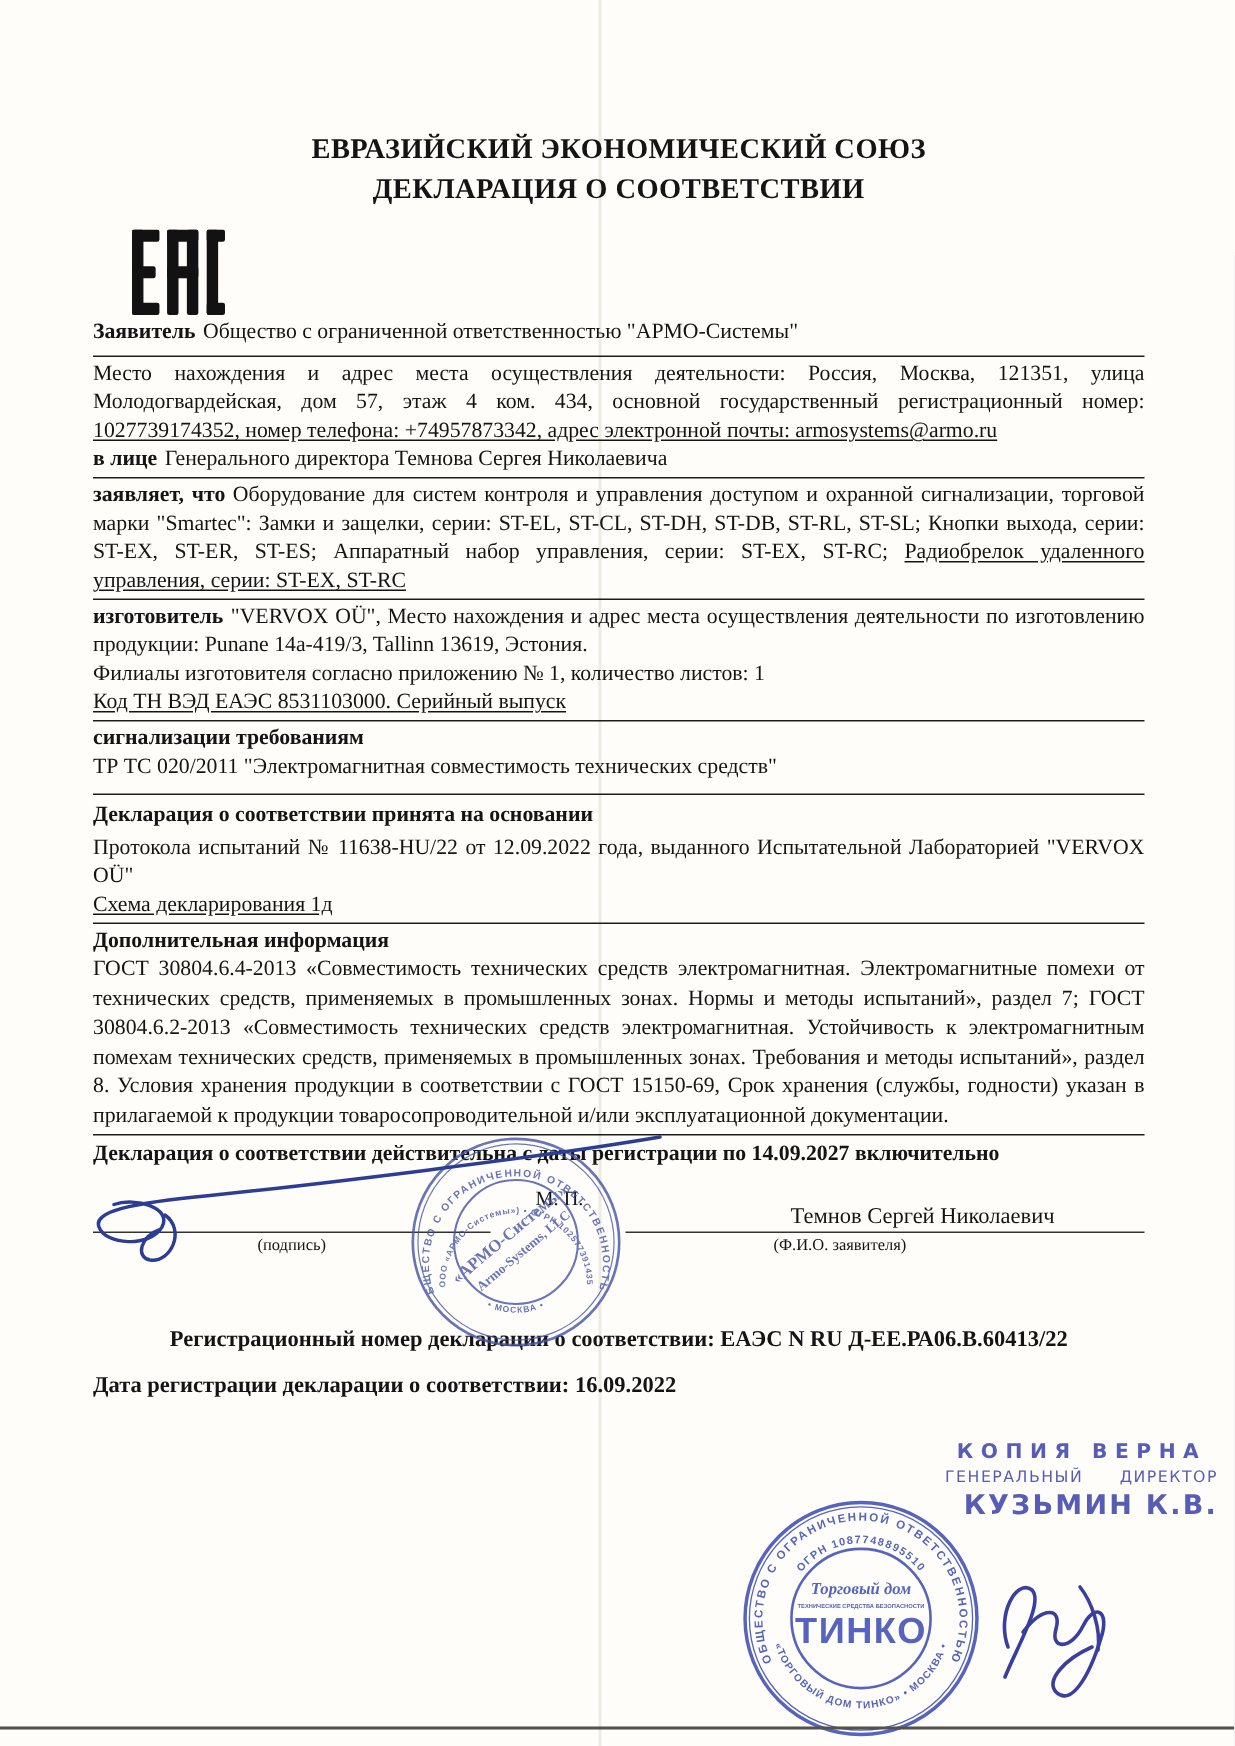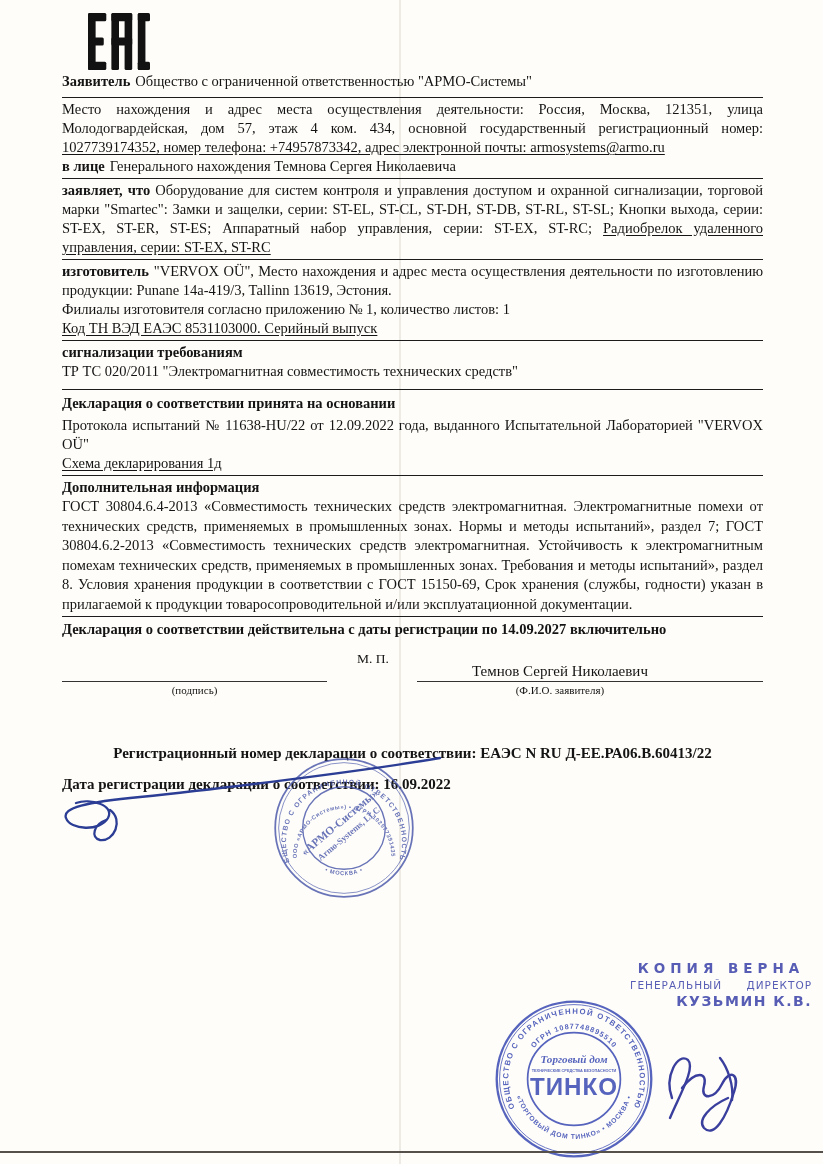--- a/index.html
+++ b/index.html
@@ -20,44 +20,48 @@
   .gost{line-height:19.5px;}
   .validity{margin-top:3px;}
   
   .sig-row{display:flex;align-items:flex-end;margin-top:6px;height:52px;}
   .sig-col{display:flex;flex-direction:column;justify-content:flex-end;}
   .sig-col.left{width:265px;}
   .sig-col.right{flex:1;margin-left:28px;}
   .sig-line{border-bottom:1.2px solid #333;height:0;}
   .sig-caption{font-size:11px;text-align:center;line-height:14px;padding-top:1px;}
   .sig-col.right .sig-caption, .sig-name{padding-right:60px;}
-  .sig-name{font-size:15px;text-align:center;line-height:20px;}
+  .sig-name{font-size:15px;text-align:right;line-height:20px;}
   .sig-mp{font-size:13.5px;margin:0 0 30px 30px;white-space:nowrap;}
   .reg-line{margin-top:47px;font-weight:bold;font-size:15px;text-align:center;}
   .reg-date{margin-top:12px;font-weight:bold;font-size:15px;text-align:left;}
   
   .overlay{position:absolute;pointer-events:none;}
   .stamp{opacity:.88;}
   .copy-block{position:absolute;left:630px;top:960px;width:182px;
               font-family:"DejaVu Sans",sans-serif;color:#575db4;}
   .cv1{font-size:13.5px;font-weight:bold;letter-spacing:5px;text-align:center;white-space:nowrap;}
   .cv-row{display:flex;justify-content:space-between;font-size:10.5px;margin-top:3px;letter-spacing:1px;}
-  .cv3{font-size:14px;font-weight:bold;text-align:right;letter-spacing:1.5px;margin-top:2px;}
+  .cv3{font-size:18px;font-weight:bold;text-align:right;letter-spacing:1.5px;margin-top:2px;}
   .bottom-edge{position:absolute;left:0;top:1151px;width:823px;height:0;
                border-top:2px solid #55514a;}
   .stamp-text{font-family:"Liberation Sans",sans-serif;font-weight:bold;}
 </style>
 </head>
 <body>
 
 <div class="page">
   <div class="fold-line"></div>
 
   <div class="content">
 
+    <div class="doc-title">
+      <div>ЕВРАЗИЙСКИЙ ЭКОНОМИЧЕСКИЙ СОЮЗ</div>
+      <div>ДЕКЛАРАЦИЯ О СООТВЕТСТВИИ</div>
+    </div>
 
     <svg class="eac" width="62" height="57" viewBox="0 0 122 112">
       <g fill="#121212">
         <rect x="0" y="0" width="15" height="112" rx="3"></rect>
         <rect x="0" y="0" width="36" height="16" rx="3"></rect>
         <rect x="0" y="48" width="31" height="16" rx="3"></rect>
         <rect x="0" y="96" width="36" height="16" rx="3"></rect>
         <rect x="46" y="0" width="15" height="112" rx="3"></rect>
         <rect x="72" y="0" width="15" height="112" rx="3"></rect>
         <rect x="46" y="0" width="41" height="16" rx="3"></rect>
@@ -72,21 +76,21 @@
       <span class="b lbl">Заявитель</span><span>Общество с ограниченной ответственностью "АРМО-Системы"</span>
     </p>
     <div class="rule"></div>
 
     <p>
       <span>Место нахождения и адрес места осуществления деятельности: Россия, Москва, 121351, улица Молодогвардейская, дом 57, этаж 4 ком. 434, основной государственный регистрационный номер:</span>
       <span class="u">1027739174352, номер телефона: +74957873342, адрес электронной почты: armosystems@armo.ru</span>
     </p>
 
     <p class="single line-after">
-      <span class="b lbl">в лице</span><span>Генерального нахождения Темнова Сергея Николаевича</span>
+      <span class="b lbl">в лице</span><span>Генерального директора Темнова Сергея Николаевича</span>
     </p>
 
     <p class="line-after">
       <span class="b lbl">заявляет, что</span><span>Оборудование для систем контроля и управления доступом и охранной сигнализации, торговой марки "Smartec": Замки и защелки, серии: ST-EL, ST-CL, ST-DH, ST-DB, ST-RL, ST-SL; Кнопки выхода, серии: ST-EX, ST-ER, ST-ES; Аппаратный набор управления, серии: ST-EX, ST-RC;</span>
       <span class="u">Радиобрелок удаленного управления, серии: ST-EX, ST-RC</span>
     </p>
 
     <p>
       <span class="b lbl">изготовитель</span><span>"VERVOX OÜ", Место нахождения и адрес места осуществления деятельности по изготовлению продукции: Punane 14a-419/3, Tallinn 13619, Эстония.</span>
     </p>

